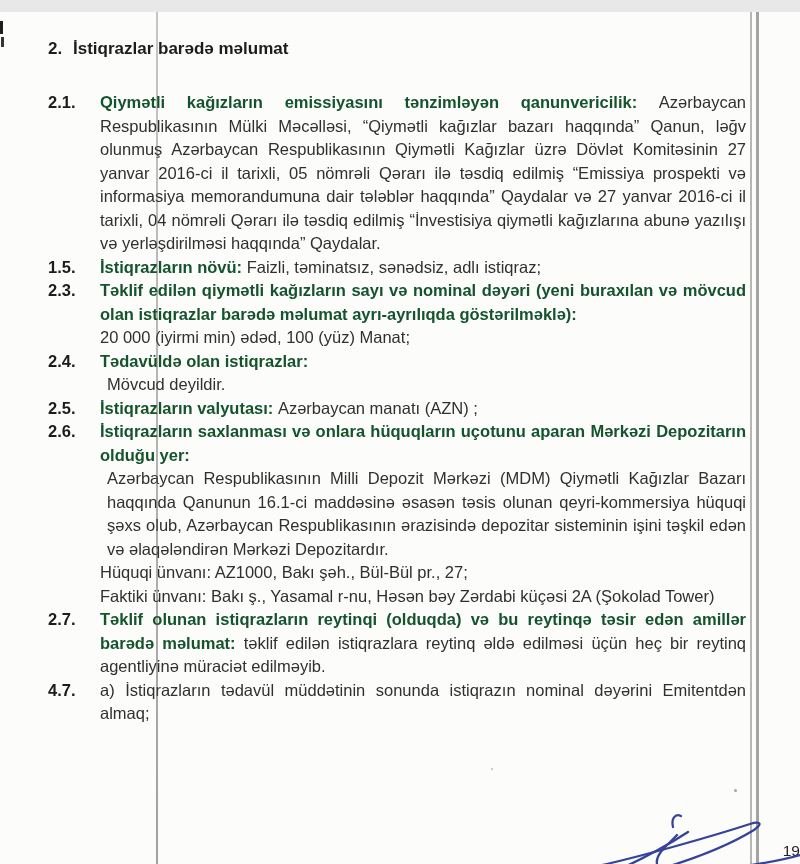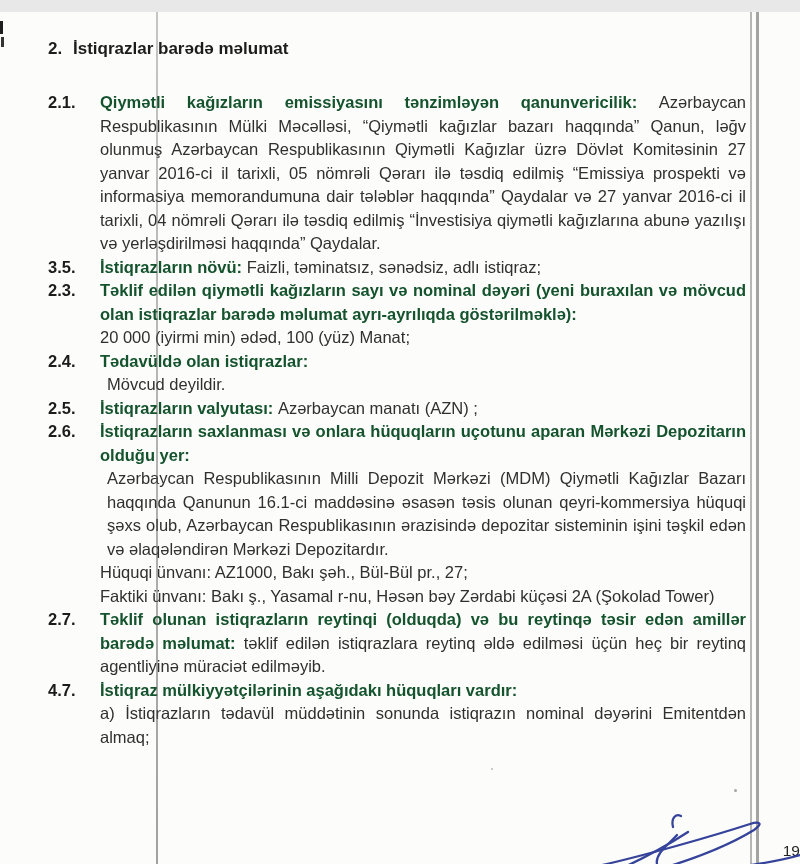--- a/index.html
+++ b/index.html
@@ -46,21 +46,21 @@
   </div>
 
   <div class="content" id="sections">
       <div class="section">
         <span class="sec-num">2.1.</span>
         <div class="sec-body">
           <p class="para"><span class="seg-b">Qiymətli kağızların emissiyasını tənzimləyən qanunvericilik: </span><span class="seg-r">Azərbaycan Respublikasının Mülki Məcəlləsi, “Qiymətli kağızlar bazarı haqqında” Qanun, ləğv olunmuş Azərbaycan Respublikasının Qiymətli Kağızlar üzrə Dövlət Komitəsinin 27 yanvar 2016-ci il tarixli, 05 nömrəli Qərarı ilə təsdiq edilmiş “Emissiya prospekti və informasiya memorandumuna dair tələblər haqqında” Qaydalar və 27 yanvar 2016-ci il tarixli, 04 nömrəli Qərarı ilə təsdiq edilmiş “İnvestisiya qiymətli kağızlarına abunə yazılışı və yerləşdirilməsi haqqında” Qaydalar.</span></p>
         </div>
       </div>
       <div class="section">
-        <span class="sec-num">3.5.</span>
+        <span class="sec-num">1.5.</span>
         <div class="sec-body">
           <p class="para"><span class="seg-b">İstiqrazların növü: </span><span class="seg-r">Faizli, təminatsız, sənədsiz, adlı istiqraz;</span></p>
         </div>
       </div>
       <div class="section">
         <span class="sec-num">2.3.</span>
         <div class="sec-body">
           <p class="para"><span class="seg-b">Təklif edilən qiymətli kağızların sayı və nominal dəyəri (yeni buraxılan və mövcud olan istiqrazlar barədə məlumat ayrı-ayrılıqda göstərilməklə):</span></p>
           <p class="para"><span class="seg-r">20 000 (iyirmi min) ədəd, 100 (yüz) Manat;</span></p>
         </div>
@@ -89,21 +89,20 @@
       </div>
       <div class="section">
         <span class="sec-num">2.7.</span>
         <div class="sec-body">
           <p class="para"><span class="seg-b">Təklif olunan istiqrazların reytinqi (olduqda) və bu reytinqə təsir edən amillər barədə məlumat: </span><span class="seg-r">təklif edilən istiqrazlara reytinq əldə edilməsi üçün heç bir reytinq agentliyinə müraciət edilməyib.</span></p>
         </div>
       </div>
       <div class="section">
         <span class="sec-num">4.7.</span>
         <div class="sec-body">
-          <p class="para"><span class="seg-b">İstiqraz mülkiyyətçilərinin aşağıdakı hüquqları vardır:</span></p>
           <p class="para"><span class="seg-r">a) İstiqrazların tədavül müddətinin sonunda istiqrazın nominal dəyərini Emitentdən almaq;</span></p>
         </div>
       </div>
     </div>
 
   <div class="fold-left"></div>
   <div class="edge-right"></div>
   <div class="mark-a"></div>
   <div class="mark-b"></div>
   <div class="speck-a"></div>

